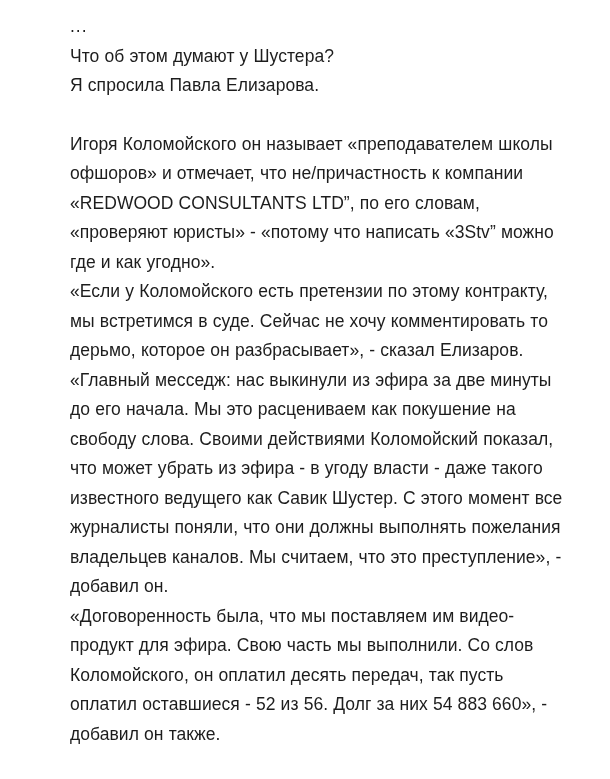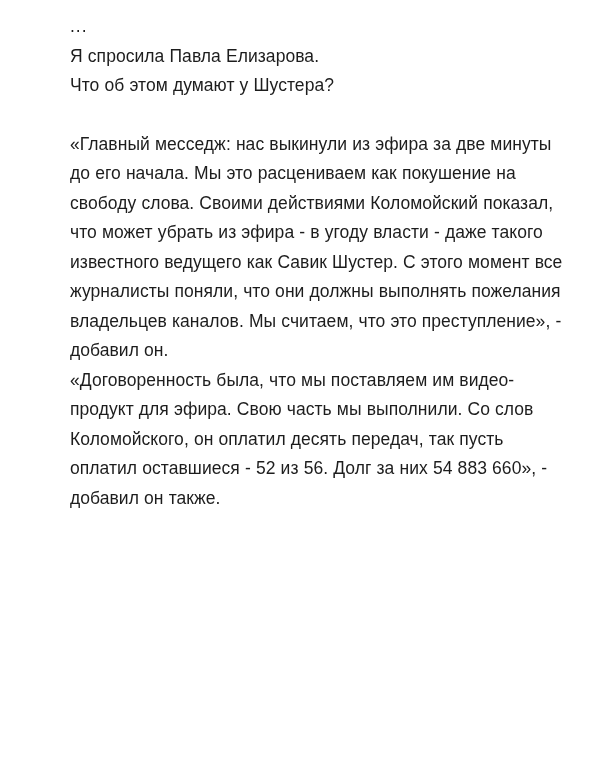--- a/index.html
+++ b/index.html
@@ -37,18 +37,20 @@
     line-height: 29.5px;
     color: #1d1d1d;
     letter-spacing: 1px;
   }
 </style>
 </head>
 <body>
 
 <div class="article">
   <div class="ellipsis">...</div>
+  <p class="para">Что об этом думают у Шустера?</p>
   <p class="para">Я спросила Павла Елизарова.</p>
-  <p class="para">Что об этом думают у Шустера?</p>
   <div class="spacer"></div>
+  <p class="para">Игоря Коломойского он называет «преподавателем школы офшоров» и отмечает, что не/причастность к компании «REDWOOD CONSULTANTS LTD”, по его словам, «проверяют юристы» - «потому что написать «3Stv” можно где и как угодно».</p>
+  <p class="para">«Если у Коломойского есть претензии по этому контракту, мы встретимся в суде. Сейчас не хочу комментировать то дерьмо, которое он разбрасывает», - сказал Елизаров.</p>
   <p class="para">«Главный месседж: нас выкинули из эфира за две минуты до его начала. Мы это расцениваем как покушение на свободу слова. Своими действиями Коломойский показал, что может убрать из эфира - в угоду власти - даже такого известного ведущего как Савик Шустер. С этого момент все журналисты поняли, что они должны выполнять пожелания владельцев каналов. Мы считаем, что это преступление», - добавил он.</p>
   <p class="para">«Договоренность была, что мы поставляем им видео-продукт для эфира. Свою часть мы выполнили. Со слов Коломойского, он оплатил десять передач, так пусть оплатил оставшиеся - 52 из 56. Долг за них 54 883 660», - добавил он также.</p>
 </div>
 
 </body></html>

